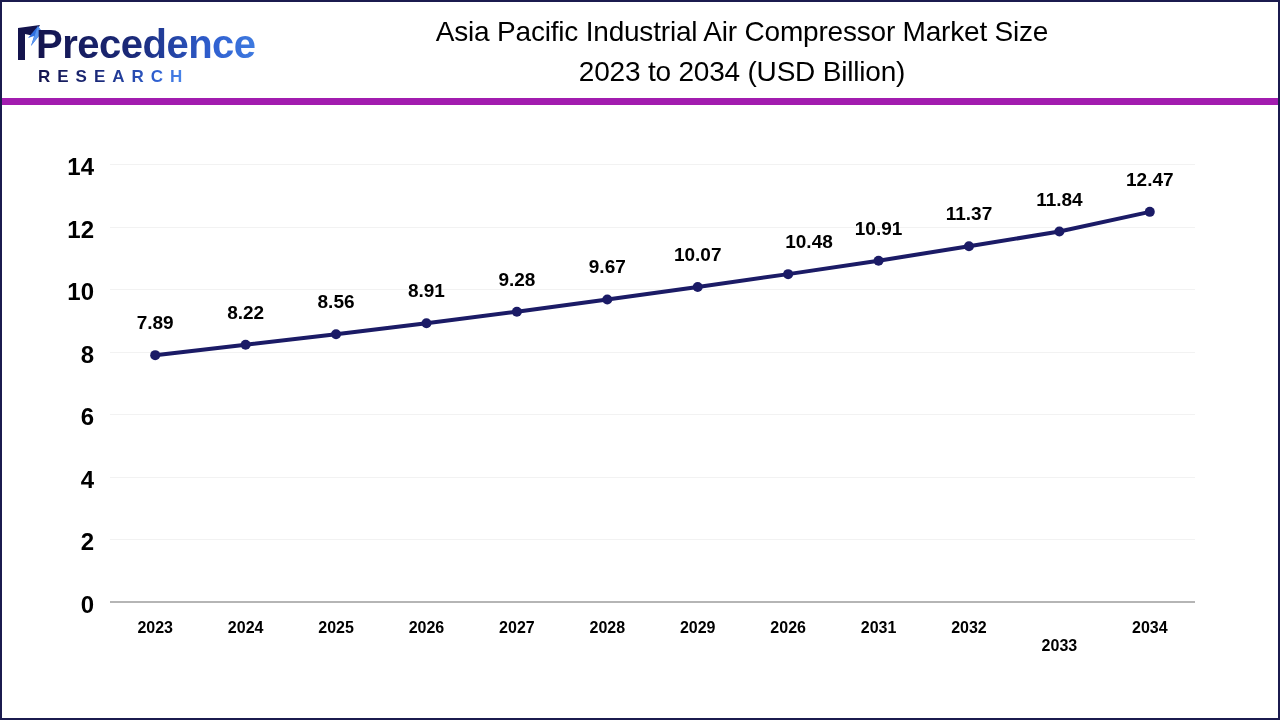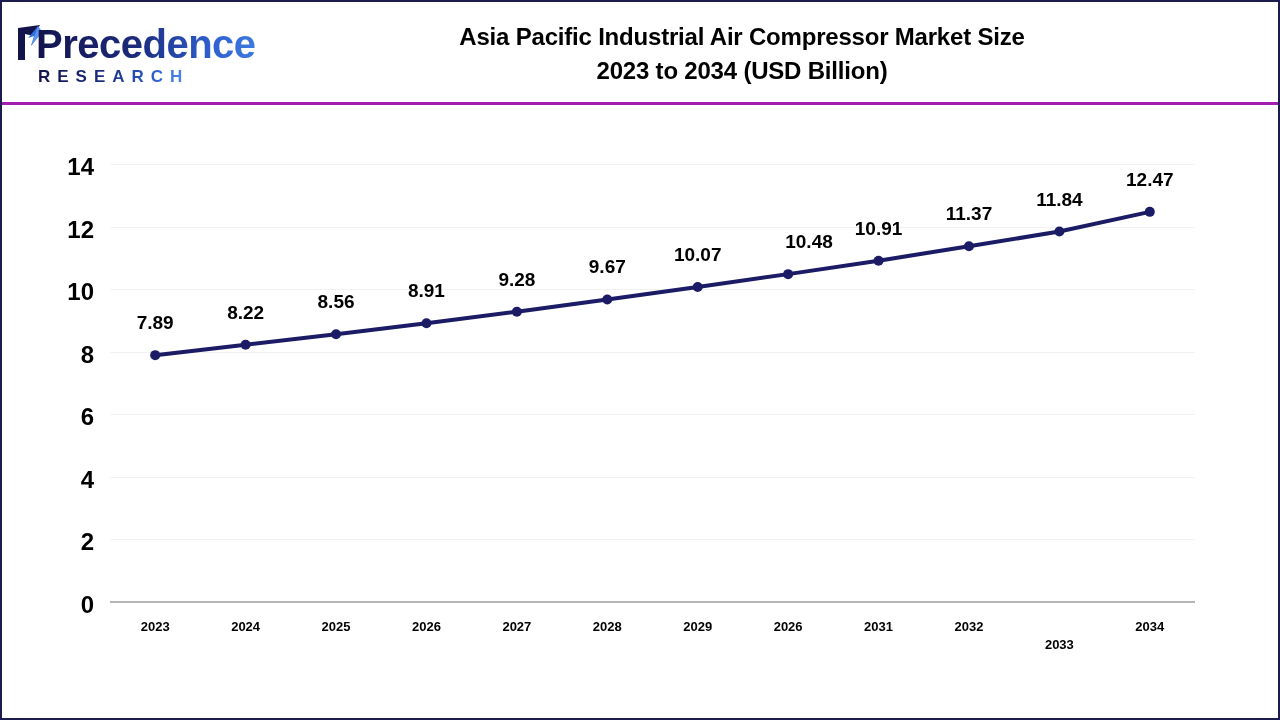--- a/index.html
+++ b/index.html
@@ -19,21 +19,21 @@
     border: 2px solid #1b1b4f;
     overflow: hidden;
   }
 
   
   #header {
     position: absolute;
     left: 0; top: 0;
     width: 1276px;
     height: 103px;
-    border-bottom: 3px solid #a21caf;
+    border-bottom: 7px solid #a21caf;
     box-sizing: border-box;
     background: #ffffff;
   }
   #logo {
     position: absolute;
     left: 12px;
     top: 18px;
     width: 210px;
     height: 70px;
   }
@@ -70,26 +70,25 @@
     color: transparent;
     white-space: nowrap;
   }
   #title {
     position: absolute;
     left: 230px;
     top: 10px;
     width: 1020px;
     text-align: center;
     font-family: "Liberation Sans", sans-serif;
-    font-weight: 700;
-    font-size: 24px;
+    font-weight: 400;
+    font-size: 28px;
     line-height: 1.42;
     color: #000000;
     letter-spacing: -0.2px;
-    margin-top: 8px;
   }
   #title .tline { display: block; }
 
   
   #chart-area {
     position: absolute;
     left: 0;
     top: 103px;
     width: 1276px;
     height: 613px;
@@ -113,21 +112,21 @@
     text-align: right;
     font-size: 24px;
     font-weight: 700;
     color: #000000;
     line-height: 1;
   }
   .xtick {
     position: absolute;
     width: 110px;
     text-align: center;
-    font-size: 13px;
+    font-size: 16px;
     font-weight: 700;
     color: #000000;
     line-height: 1;
   }
   #plot-svg {
     position: absolute;
     left: 0; top: 0;
     width: 1276px;
     height: 613px;
     overflow: visible;

